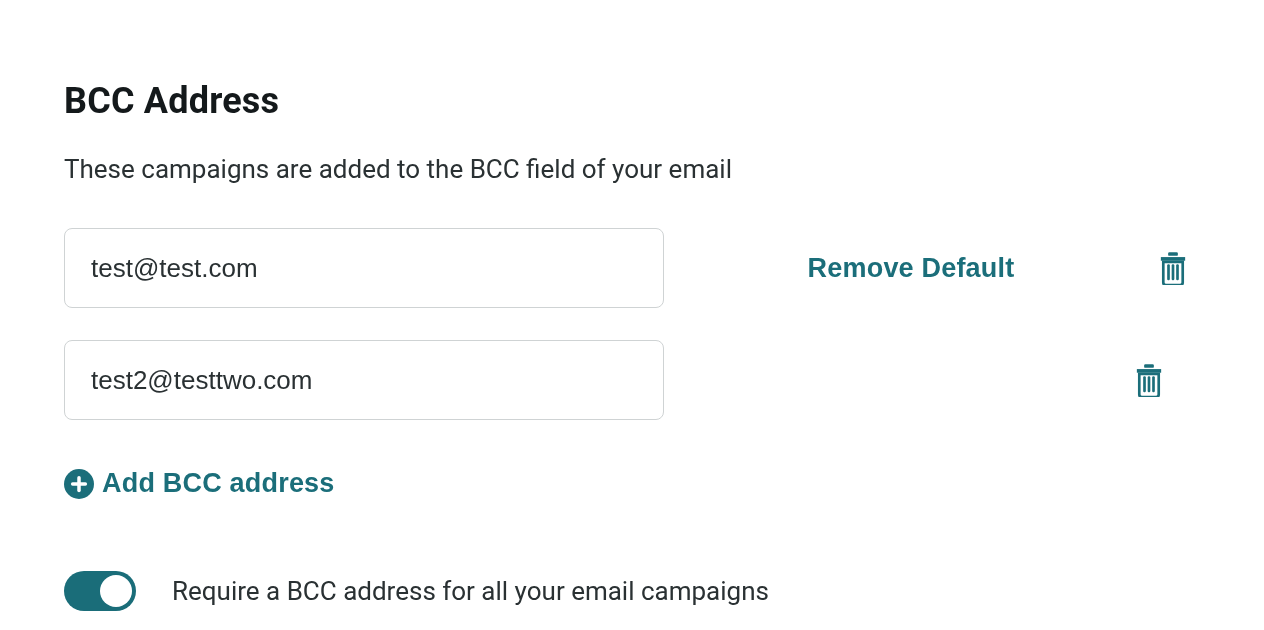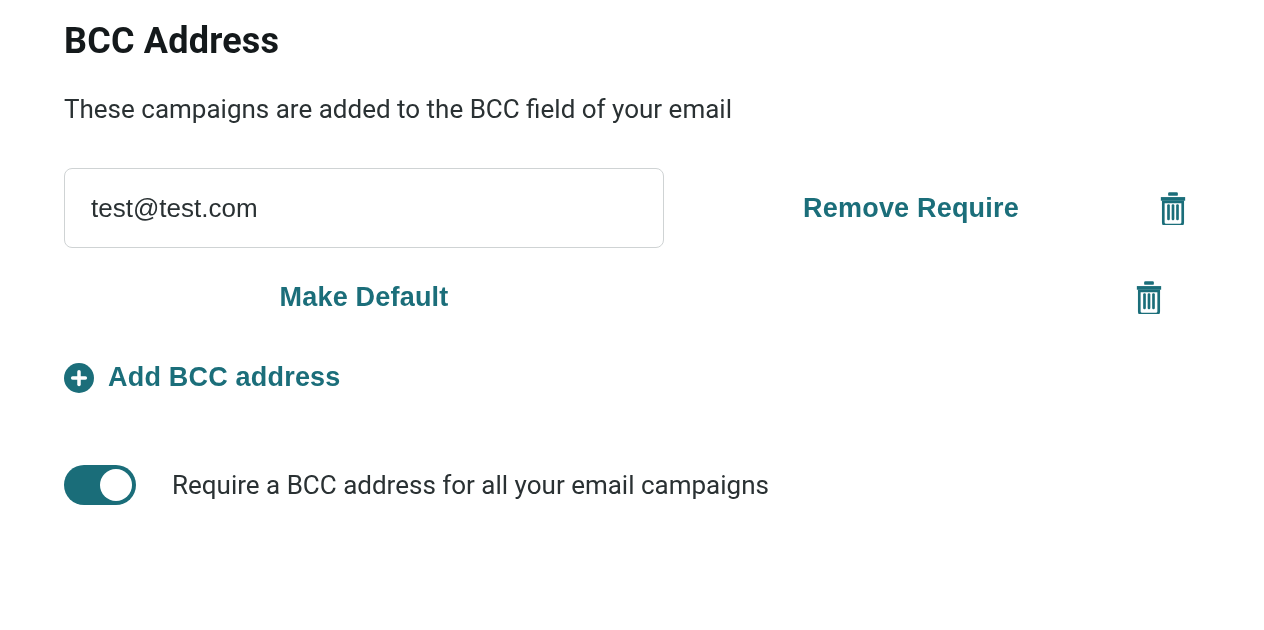--- a/index.html
+++ b/index.html
@@ -13,21 +13,21 @@
   html, body {
     margin: 0;
     padding: 0;
     width: 1264px;
     height: 630px;
     background: var(--bg);
     font-family: -apple-system, BlinkMacSystemFont, "Segoe UI", Roboto, "Helvetica Neue", Arial, sans-serif;
     color: var(--text-dark);
   }
   .container {
-    padding: 20px 64px 0 64px;
+    padding: 80px 64px 0 64px;
     width: 100%;
   }
   h1.section-title {
     margin: 0 0 32px 0;
     font-size: 36px;
     font-weight: 700;
     letter-spacing: 0.2px;
     color: #14191b;
   }
   p.section-desc {
@@ -85,21 +85,21 @@
   }
   .trash-btn svg {
     width: 30px;
     height: 34px;
     display: block;
   }
   .add-row {
     margin-top: 48px;
     display: flex;
     align-items: center;
-    gap: 14px;
+    gap: 8px;
     cursor: pointer;
     user-select: none;
     background: none;
     border: none;
     padding: 0;
   }
   .plus-circle {
     width: 30px;
     height: 30px;
     color: var(--teal);
@@ -155,37 +155,37 @@
 <div class="container">
 
   <h1 class="section-title">BCC Address</h1>
 
   <p class="section-desc">These campaigns are added to the BCC field of your email</p>
 
   <div class="rows">
 
     <div class="row">
       <input class="email-input" type="text" value="test@test.com" style="">
-      <button class="action-link">Remove Require</button>
+      <button class="action-link">Remove Default</button>
       <button class="trash-btn">
         <span>
           <svg viewBox="0 0 24 28" fill="currentColor" xmlns="http://www.w3.org/2000/svg">
             <rect x="2" y="5" width="20" height="3" rx="0"></rect>
             <rect x="8" y="1" width="8" height="3" rx="1"></rect>
             <path d="M4 9 H20 V26 A2 2 0 0 1 18 28 H6 A2 2 0 0 1 4 26 Z" fill="none" stroke="currentColor" stroke-width="2.2"></path>
             <rect x="7.2" y="11" width="2.2" height="13" rx="1"></rect>
             <rect x="10.9" y="11" width="2.2" height="13" rx="1"></rect>
             <rect x="14.6" y="11" width="2.2" height="13" rx="1"></rect>
           </svg>
         </span>
       </button>
     </div>
 
     <div class="row">
-      <button class="action-link">Make Default</button>
+      <input class="email-input" type="text" value="test2@testtwo.com" style="">
       <button class="trash-btn">
         <span>
           <svg viewBox="0 0 24 28" fill="currentColor" xmlns="http://www.w3.org/2000/svg">
             <rect x="2" y="5" width="20" height="3" rx="0"></rect>
             <rect x="8" y="1" width="8" height="3" rx="1"></rect>
             <path d="M4 9 H20 V26 A2 2 0 0 1 18 28 H6 A2 2 0 0 1 4 26 Z" fill="none" stroke="currentColor" stroke-width="2.2"></path>
             <rect x="7.2" y="11" width="2.2" height="13" rx="1"></rect>
             <rect x="10.9" y="11" width="2.2" height="13" rx="1"></rect>
             <rect x="14.6" y="11" width="2.2" height="13" rx="1"></rect>
           </svg>

